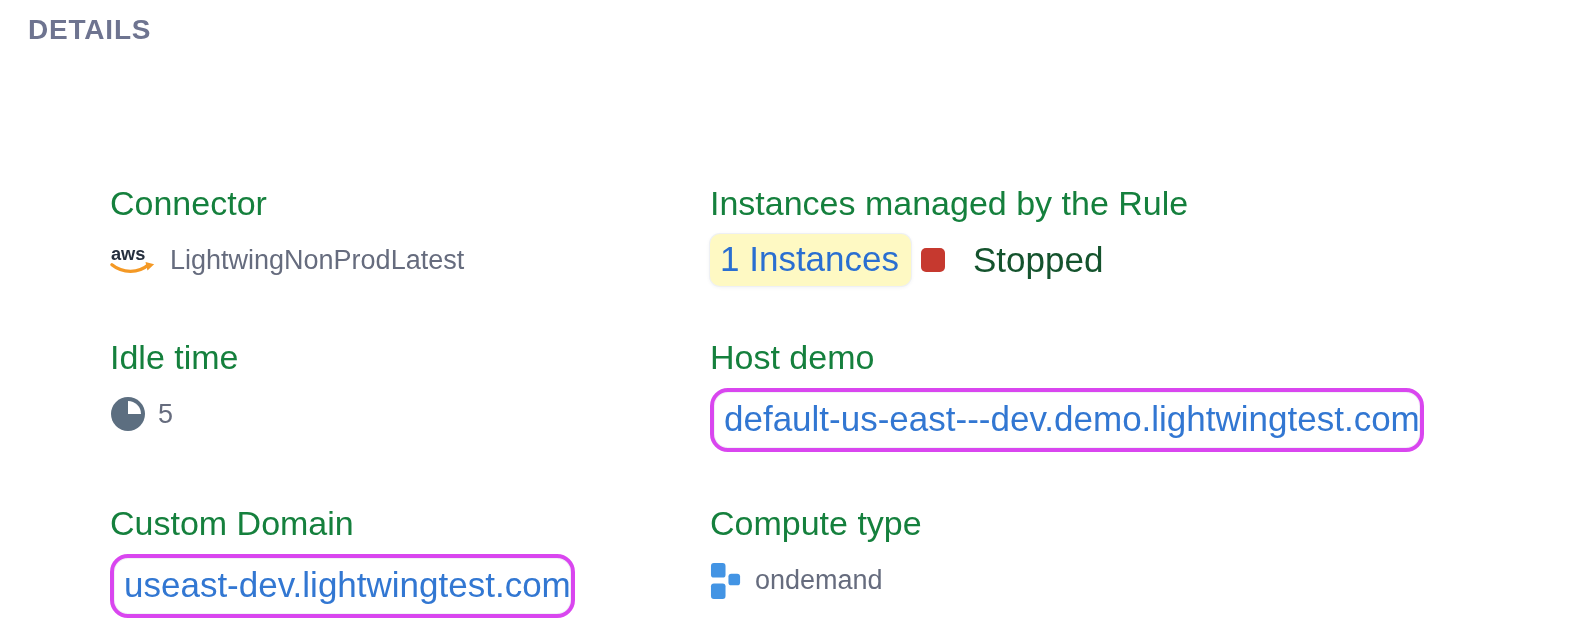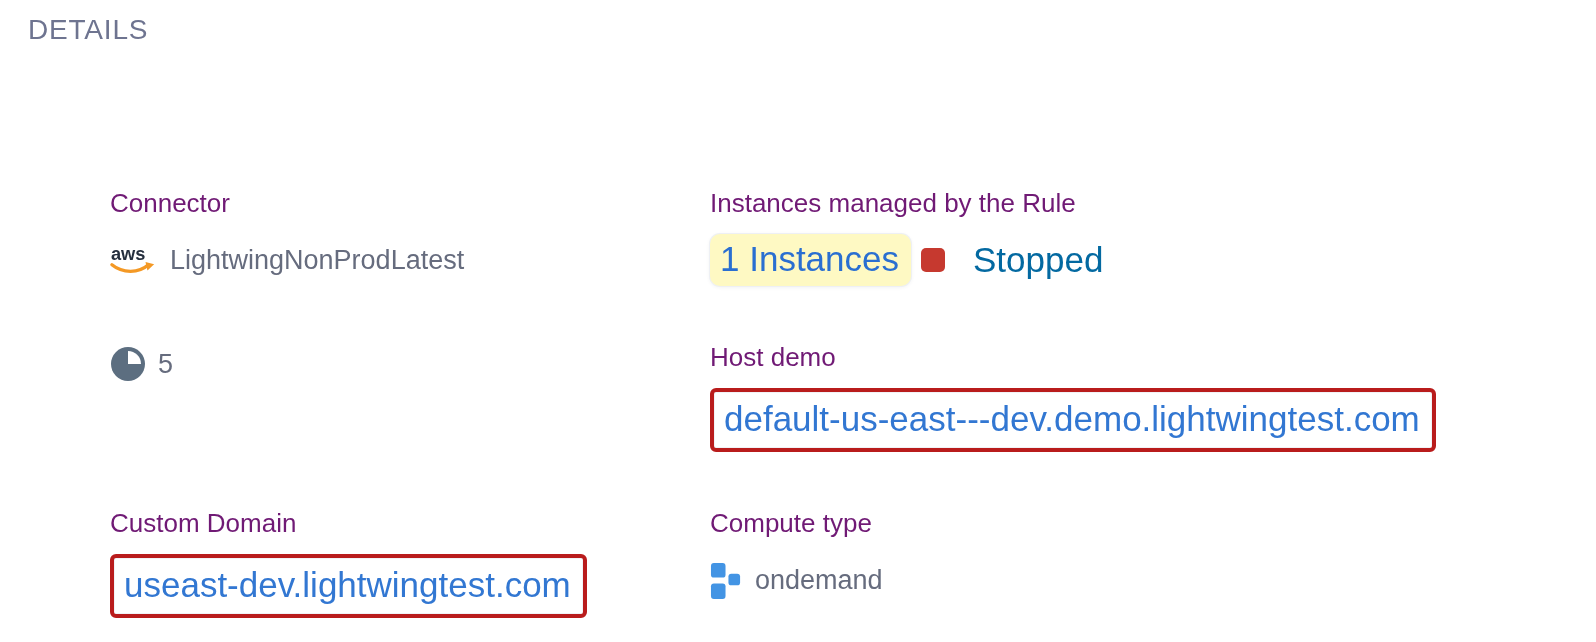--- a/index.html
+++ b/index.html
@@ -5,35 +5,35 @@
   * { margin: 0; padding: 0; box-sizing: border-box; }
   html, body {
     width: 1596px; height: 642px;
     background: #ffffff;
     font-family: "Liberation Sans", sans-serif;
     overflow: hidden;
   }
   .details-heading {
     margin: 14px 0 0 28px;
     font-size: 28px;
-    font-weight: 400;
+    font-weight: 700;
     letter-spacing: 0.8px;
     color: #6e7490;
   }
   .grid {
     margin: 138px 30px 0 110px;
     display: grid;
     grid-template-columns: 600px auto;
     row-gap: 52px;
     align-items: start;
   }
   .field { display: flex; flex-direction: column; gap: 12px; }
   .field-label {
-    font-size: 26px;
-    color: #701a75;
+    font-size: 34px;
+    color: #15803d;
     line-height: 38px;
   }
   .value-row {
     display: flex;
     align-items: center;
     gap: 12px;
     min-height: 52px;
   }
   .value-text {
     font-size: 27px;
@@ -58,32 +58,32 @@
   }
   .status-square {
     width: 24px; height: 24px;
     border-radius: 5px;
     background: #c6392f;
     margin-left: 8px;
     flex: 0 0 auto;
   }
   .status-text {
     font-size: 35px;
-    color: #0369a1;
+    color: #14532d;
     margin-left: 26px;
     line-height: 44px;
   }
   
   .url-box {
     display: inline-block;
     width: fit-content;
-    border: 4px solid #b91c1c;
-    border-radius: 6px;
+    border: 4px solid #d946ef;
+    border-radius: 18px;
     background: #ffffff;
-    padding: 5px 12px 7px 10px;
+    padding: 5px 0 7px 10px;
     box-shadow: inset 0 0 0 1px #f1f2f6;
     cursor: pointer;
     text-decoration: none;
   }
   .url-text {
     font-size: 35px;
     color: #3277d2;
     line-height: 44px;
     white-space: nowrap;
   }
@@ -115,20 +115,21 @@
     <div class="value-row">
       <a class="chip">
         <span class="link-text">1 Instances</span>
       </a>
       <span class="status-square" style="margin-left:-2px;"></span>
       <span class="status-text" style="margin-left:16px;">Stopped</span>
     </div>
   </div>
 
   <div class="field">
+    <div class="field-label">Idle time</div>
     <div class="value-row">
       <span class="icon">
         <svg width="36" height="36" viewBox="0 0 36 36">
           <circle cx="18" cy="18" r="17" fill="#5c6e80"></circle>
           <path d="M18 5 A13 13 0 0 1 31 18 L18 18 Z" fill="#ffffff"></path>
         </svg>
       </span>
       <span class="value-text">5</span>
     </div>
   </div>

